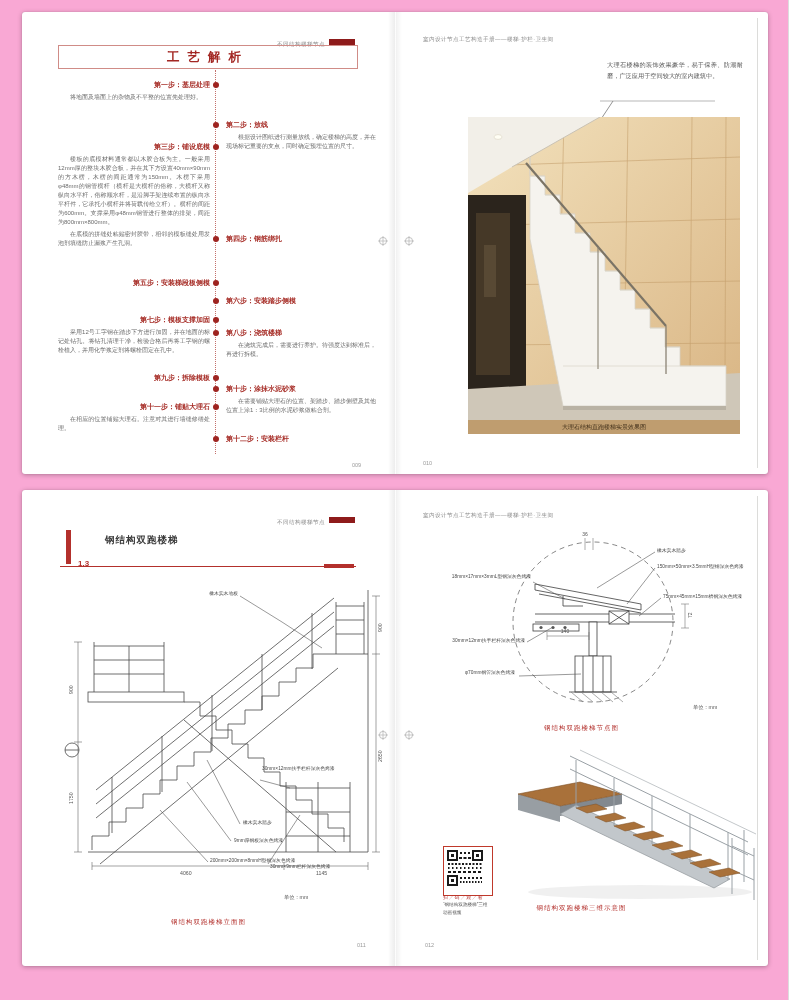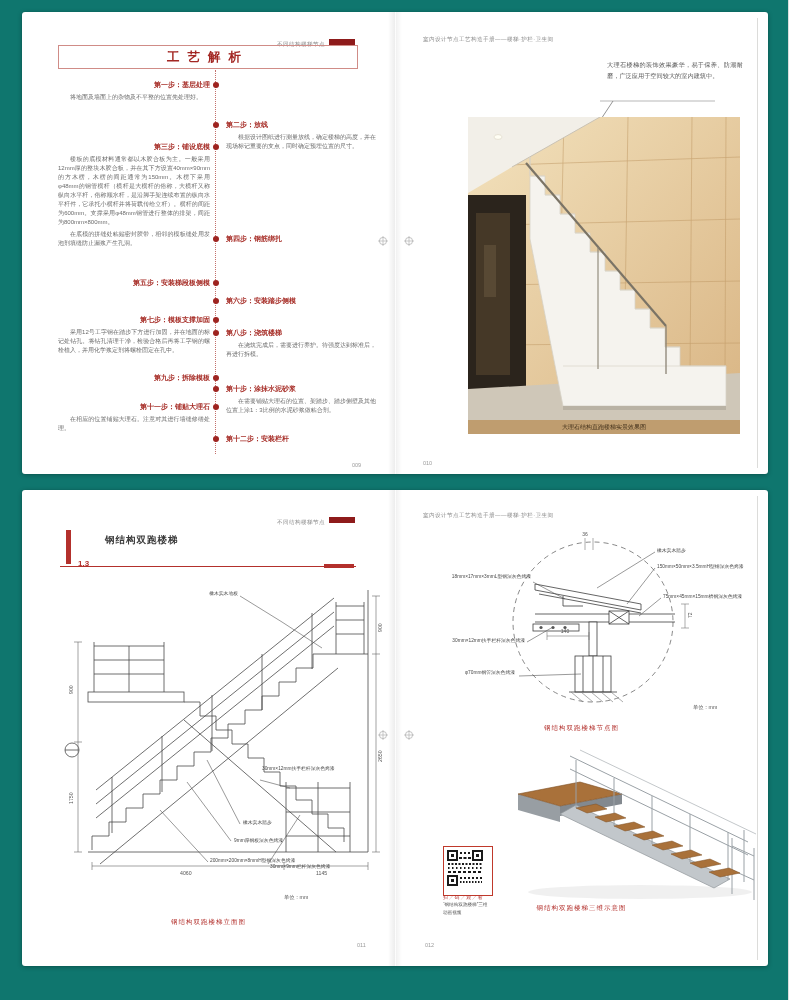--- a/index.html
+++ b/index.html
@@ -1,16 +1,16 @@
 <!DOCTYPE html>
 <html><head>
 <meta charset="utf-8">
 <style>
   html,body{margin:0;padding:0;background:#fff;}
-  .canvas{position:relative;width:788px;height:1000px;background:#0f766e;overflow:hidden;
+  .canvas{position:relative;width:788px;height:1000px;background:#f9a8d4;overflow:hidden;
           font-family:"Liberation Sans", sans-serif;outline:1px solid #ddd;}
   .spread{position:absolute;left:22px;width:746px;background:#fff;border-radius:3px;
           box-shadow:0 1px 5px rgba(0,0,0,.28), 0 0 1px rgba(0,0,0,.2);}
   .spread-top{top:12px;height:462px;}
   .spread-bottom{top:490px;height:476px;}
   .spine{position:absolute;left:366px;top:0;width:14px;height:100%;
          background:linear-gradient(90deg,rgba(0,0,0,0) 0%,rgba(0,0,0,.07) 48%,rgba(255,255,255,.6) 52%,rgba(0,0,0,.05) 60%,rgba(0,0,0,0) 100%);}
   .edge{position:absolute;right:10px;top:6px;bottom:6px;width:1px;background:#dcdcda;}
   .page{position:absolute;top:0;width:373px;height:100%;}
   .pageL{left:0;} .pageR{left:373px;}

